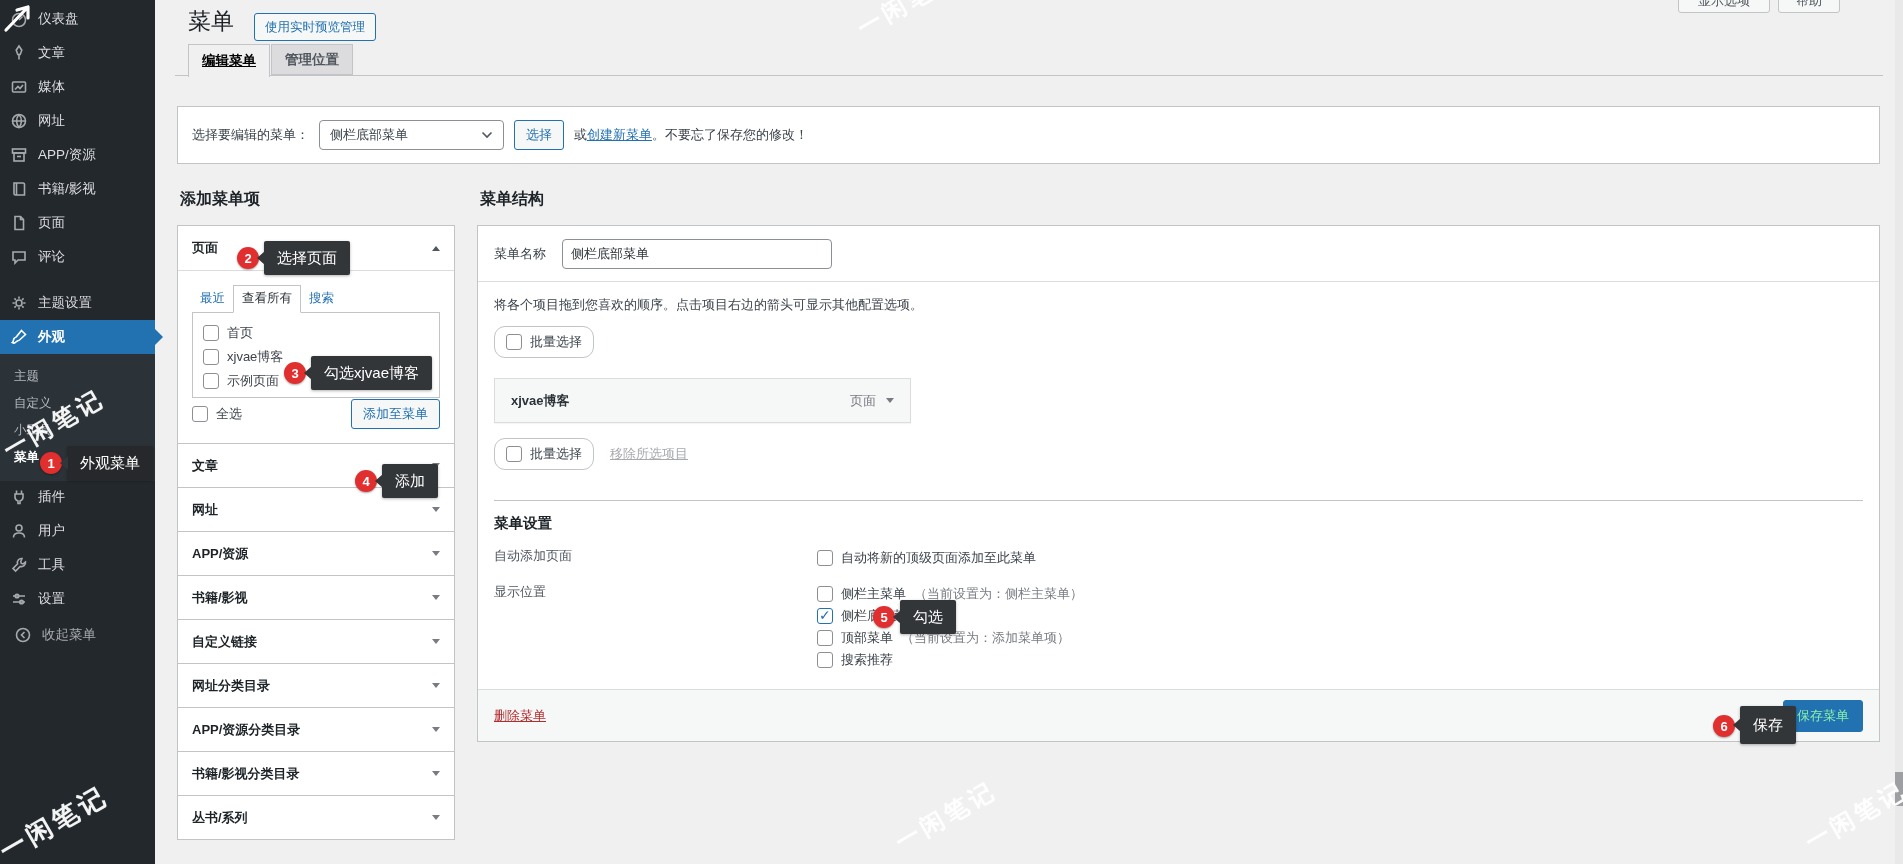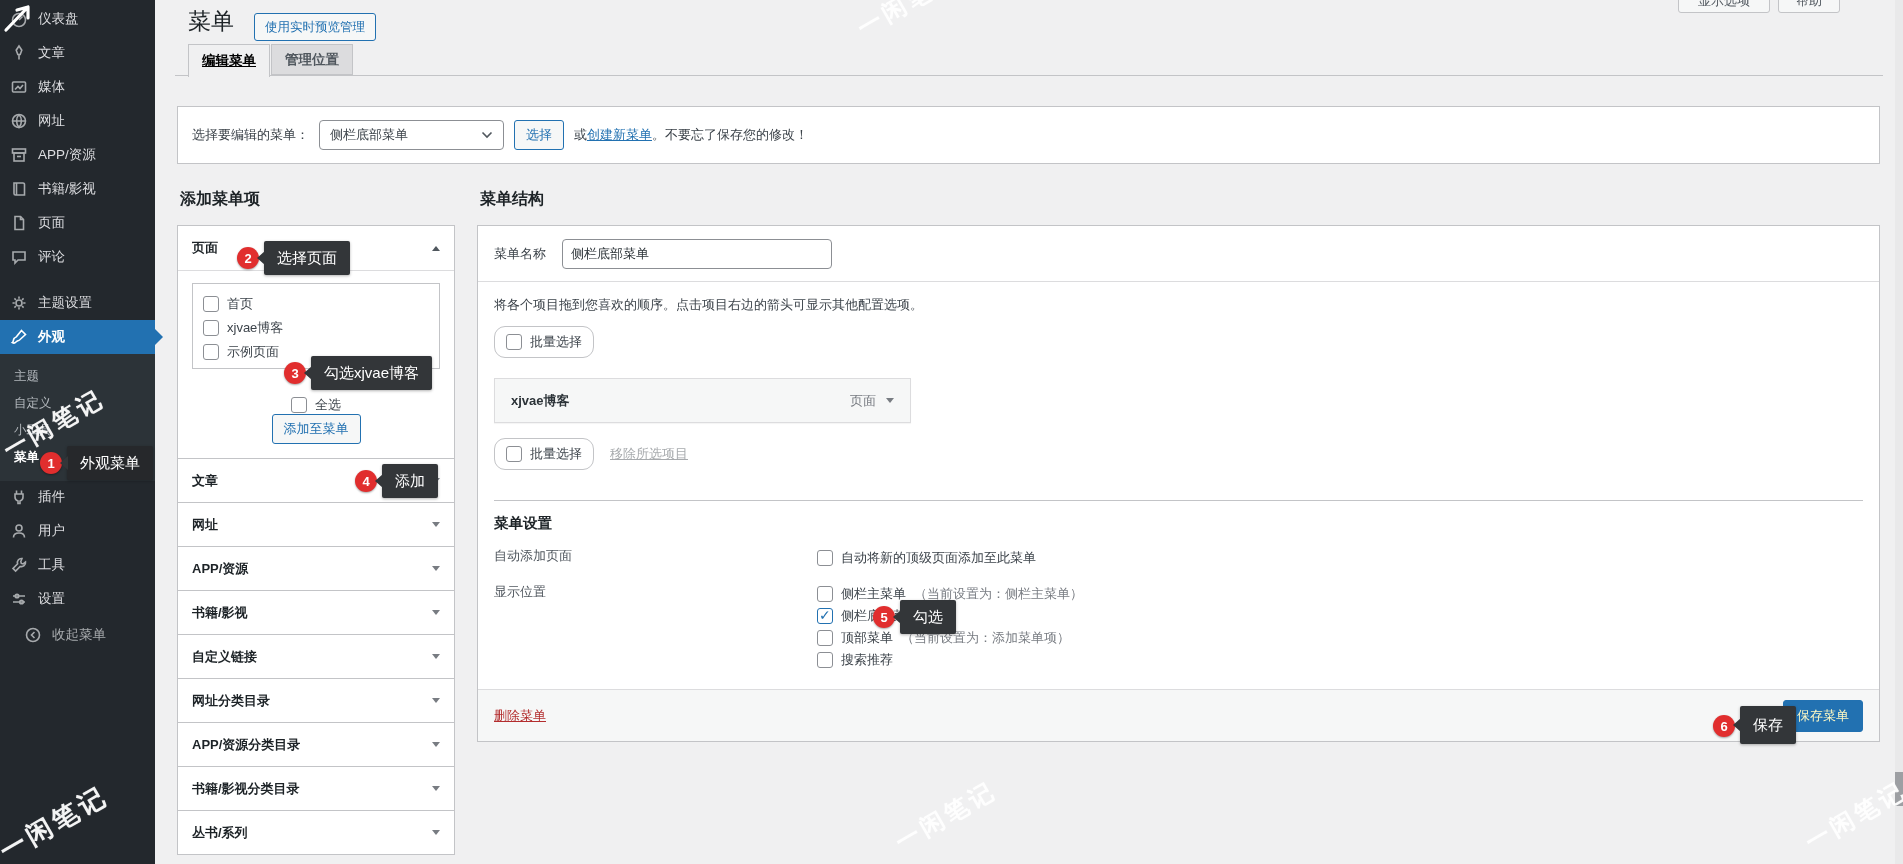--- a/index.html
+++ b/index.html
@@ -12,21 +12,21 @@
   .sb-item { display:flex; align-items:center; height:34px; padding-left:9px; gap:9px; color:#dcdde0; font-size:13.5px; cursor:pointer; }
   .sb-item .ic { width:20px; height:20px; color:#a7aaad; flex:none; display:flex; align-items:center; }
   .sb-item.active { background:#2271b1; color:#fff; font-weight:600; }
   .sb-item.active .ic { color:#fff; }
   .sb-group-top { position:absolute; top:2px; left:0; right:0; }
   .sb-group-mid { position:absolute; top:286px; left:0; right:0; }
   .sb-submenu { position:absolute; top:354px; left:0; right:0; background:#2c3338; padding:9px 0 10px 0; }
   .sb-sub-item { display:block; padding:5px 0 5px 14px; color:#b4b9be; font-size:12.5px; cursor:pointer; }
   .sb-sub-item.current { color:#fff; font-weight:700; }
   .sb-group-bot { position:absolute; top:480px; left:0; right:0; }
-  .sb-collapse { position:absolute; top:618px; left:14px; right:0; color:#a7aaad; }
+  .sb-collapse { position:absolute; top:618px; left:4px; right:0; color:#a7aaad; }
   .active-arrow { position:absolute; left:155px; top:329px; width:0; height:0; border-top:8px solid transparent; border-bottom:8px solid transparent; border-left:8px solid #2271b1; z-index:6; }
 
   
   .cut-btn { position:absolute; top:-19px; height:32px; background:#f6f7f7; border:1px solid #c3c4c7; border-radius:0 0 3px 3px; color:#50575e; font-size:13px; display:flex; align-items:flex-end; justify-content:center; padding-bottom:2px; z-index:3; cursor:pointer; }
   .page-title { position:absolute; left:188px; top:6px; font-size:23px; font-weight:400; color:#1d2327; }
   .preview-btn { position:absolute; left:254px; top:13px; height:28px; padding:0 10px; background:#f6f7f7; border:1px solid #2271b1; border-radius:3px; color:#2271b1; font-size:12.5px; display:flex; align-items:center; cursor:pointer; }
   .tabline { position:absolute; left:175px; top:75px; width:1708px; height:1px; background:#c3c4c7; }
   .nav-tab { position:absolute; top:44px; height:31px; padding:0 13px; display:flex; align-items:center; font-size:13.5px; font-weight:700; border:1px solid #c3c4c7; cursor:pointer; }
   .nav-tab.active { left:188px; height:33px; background:#f0f0f1; border-bottom:none; color:#000; z-index:2;text-decoration:underline; }
   .nav-tab.inactive { left:271px; background:#dcdcde; color:#50575e; }
@@ -48,21 +48,21 @@
   
   .h2 { position:absolute; font-size:16px; font-weight:700; color:#1d2327; }
   .accordion { position:absolute; left:177px; top:225px; width:278px; border:1px solid #c3c4c7; background:#fff; }
   .acc-head { height:44px; display:flex; align-items:center; justify-content:space-between; padding:0 14px; font-weight:700; color:#1d2327; cursor:pointer; background:#fff; }
   .acc-panel { padding:12px 14px 14px 14px; border-top:1px solid #dcdcde; }
   .ptabs { display:flex; align-items:flex-end; margin-top:2px; }
   .ptab { padding:4px 8px 5px 8px; font-size:12.5px; color:#2271b1; cursor:pointer; }
   .ptab.active { color:#2c3338; background:#fff; border:1px solid #c3c4c7; border-bottom:1px solid #fff; margin-bottom:-1px; z-index:2; position:relative; }
   .pagelist { border:1px solid #c3c4c7; padding:8px 10px; height:86px; }
   .pagerow { display:flex; align-items:center; gap:8px; height:24px; }
-  .selall-row { display:flex; align-items:center; justify-content:space-between; margin-top:27px;flex-direction:column; }
+  .selall-row { display:flex; align-items:center; justify-content:space-between; margin-top:1px; }
   .selall-left { display:flex; align-items:center; gap:8px; }
   .acc-sec { height:44px; display:flex; align-items:center; justify-content:space-between; padding:0 14px; font-weight:700; color:#1d2327; border-top:1px solid #c3c4c7; background:#fff; cursor:pointer; }
 
   
   .structure-box { position:absolute; left:477px; top:225px; width:1403px; height:517px; background:#fff; border:1px solid #c3c4c7; }
   .name-row { height:56px; border-bottom:1px solid #dcdcde; display:flex; align-items:center; padding-left:16px; gap:16px; color:#3c434a; }
   .name-input { width:270px; height:30px; border:1px solid #8c8f94; border-radius:4px; padding:0 8px; font-size:13px; color:#2c3338; font-family:inherit; }
   .sb-body { padding:14px 16px 0 16px; }
   .instruction { color:#3c434a; }
   .bulk-chip { display:inline-flex; align-items:center; gap:8px; border:1px solid #c3c4c7; border-radius:11px; background:#fff; padding:6px 11px; margin-top:12px; cursor:pointer; }
@@ -72,21 +72,21 @@
   .remove-row { display:flex; align-items:center; gap:16px; margin-top:15px; }
   a.disabled-link { color:#a7aaad; text-decoration:underline; cursor:default;font-family:Liberation Mono, monospace; }
   .settings { margin-top:30px; border-top:1px solid #c3c4c7; padding-top:13px; }
   .h3 { font-size:14.5px; font-weight:700; color:#1d2327; }
   .set-row { display:flex; margin-top:14px; }
   .set-label { width:323px; color:#50575e; }
   .opt-row { display:flex; align-items:center; gap:8px; height:22px; }
   .opt-note { color:#787c82; }
   .box-footer { position:absolute; left:0; right:0; bottom:0; height:52px; background:#f6f7f7; border-top:1px solid #dcdcde; display:flex; align-items:center; justify-content:space-between; padding:0 16px; }
   a.delete-link { color:#b32d2e; text-decoration:underline; cursor:pointer; }
-  .btn-primary { height:32px; padding:0 13px; background:#2271b1; border:1px solid #2271b1; border-radius:3px; color:#fef9c3; font-size:13px; display:inline-flex; align-items:center; cursor:pointer; }
+  .btn-primary { height:32px; padding:0 13px; background:#2271b1; border:1px solid #2271b1; border-radius:3px; color:#86efac; font-size:13px; display:inline-flex; align-items:center; cursor:pointer; }
 
   
   .badge { position:absolute; width:22px; height:22px; border-radius:50%; background:#e12e2e; color:#fff; font-size:13px; font-weight:700; display:flex; align-items:center; justify-content:center; z-index:52; box-shadow:0 1px 2px rgba(0,0,0,.35); }
   .tip { position:absolute; height:34px; background:#333639; color:#fff; font-size:15px; display:flex; align-items:center; padding:0 13px; z-index:55; white-space:nowrap; box-shadow:0 1px 3px rgba(0,0,0,.3); border-radius:2px; }
   .tip::before { content:""; position:absolute; left:-7px; top:50%; margin-top:-7px; border-top:7px solid transparent; border-bottom:7px solid transparent; border-right:8px solid #333639; }
   .wm { position:absolute; color:#fff; font-size:24px; font-weight:700; letter-spacing:4px; transform:rotate(-30deg); opacity:.95; z-index:60; white-space:nowrap; text-shadow:0 0 1px rgba(255,255,255,.4); pointer-events:none; }
   .cursor-note { position:absolute; left:2px; top:0; z-index:61; }
 
   
   .scroll-track { position:absolute; right:0; top:0; width:8px; height:864px; background:#e9e9ea; z-index:50; }
@@ -288,20 +288,25 @@
   </div>
 
   <div class="h2" style="left:180px; top:189px;">添加菜单项</div>
 
   <div class="accordion">
     <div class="acc-head">
       <span>页面</span>
       <span class="tri-up"></span>
     </div>
     <div class="acc-panel">
+      <div class="ptabs">
+        <span class="ptab">最近</span>
+        <span class="ptab active">查看所有</span>
+        <span class="ptab">搜索</span>
+      </div>
       <div class="pagelist">
         <div class="pagerow">
           <span class="chk"></span>
           <span>首页</span>
         </div>
         <div class="pagerow">
           <span class="chk"></span>
           <span>xjvae博客</span>
         </div>
         <div class="pagerow">

